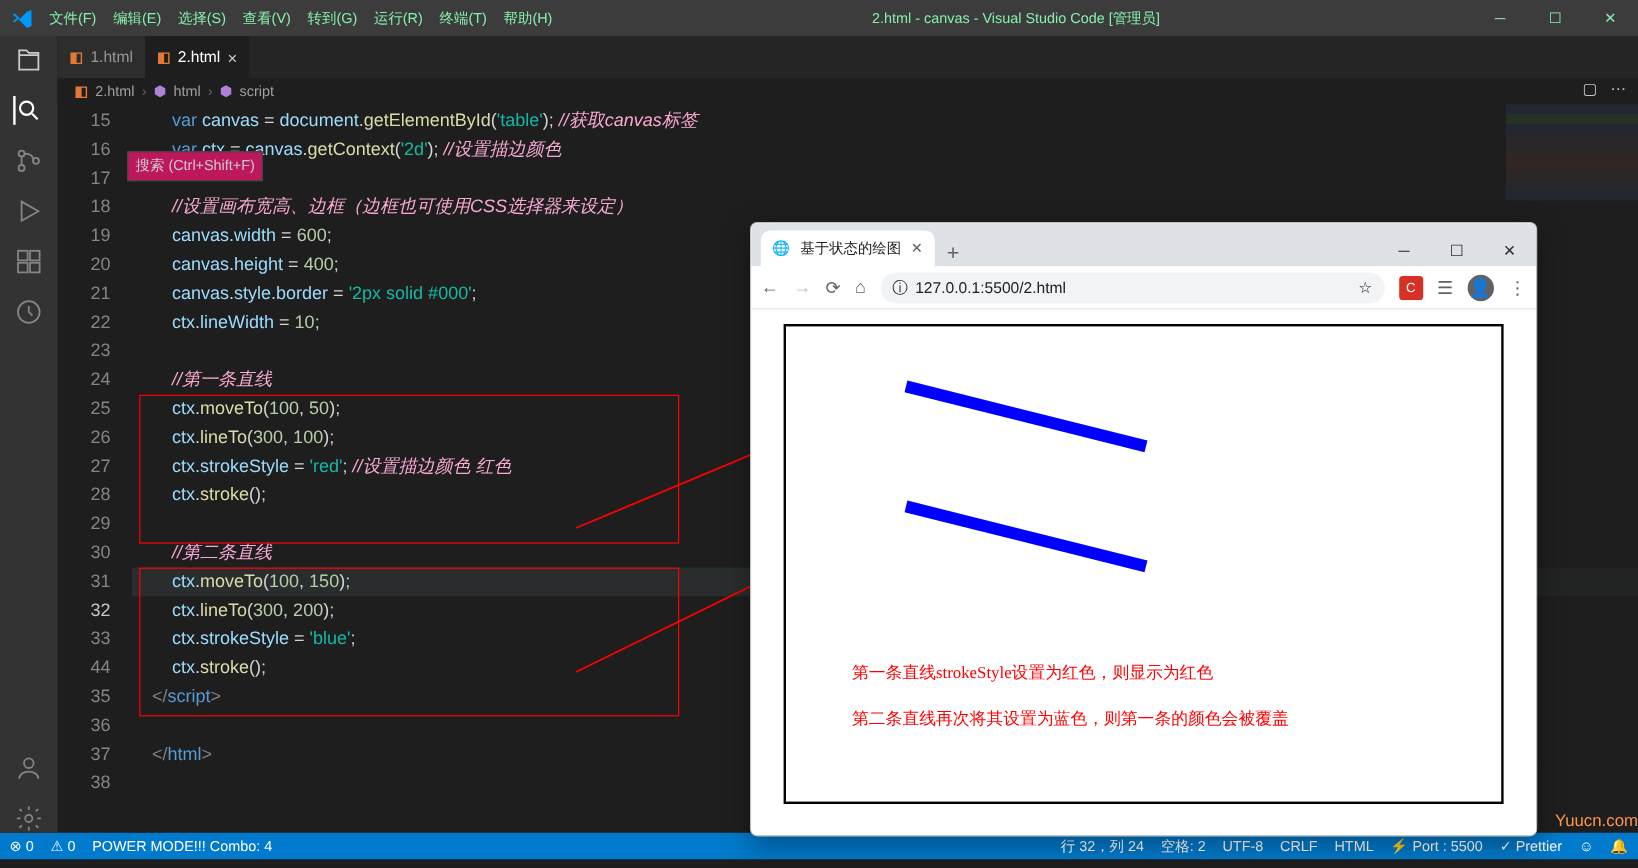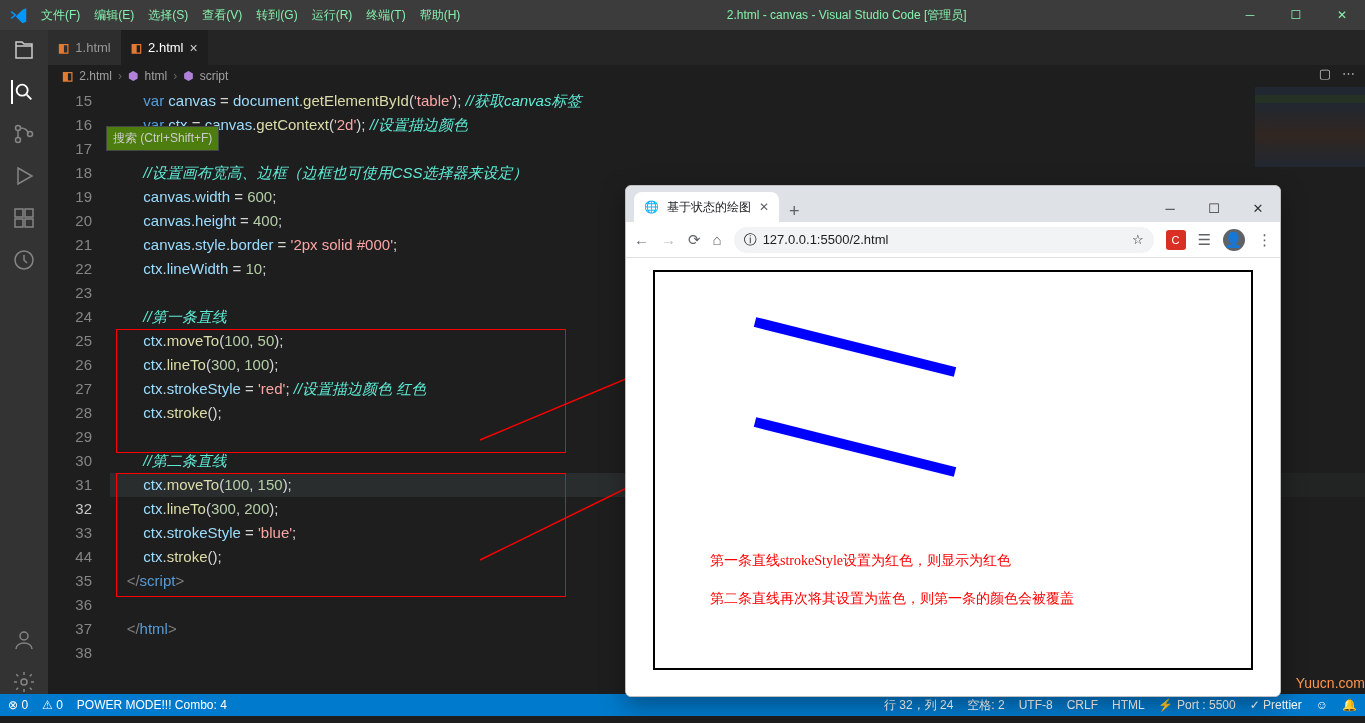--- a/index.html
+++ b/index.html
@@ -25,26 +25,26 @@
 .breadcrumb .sep { color:#666; }
 .bc-icon { color:#e37933; }
 .bc-sym { color:#b180d7; }
 .editor { flex:1; position:relative; font-family:Consolas,monospace; font-size:15px; line-height:24px; display:flex; }
 .gutter { width:62px; text-align:right; color:#858585; padding-right:18px; padding-top:2px; }
 .gutter .ln { height:24px; }
 .gutter .ln.cur { color:#c6c6c6; }
 .code { flex:1; padding-top:2px; position:relative; }
 .line { height:24px; white-space:pre; }
 .line.cur { background:#2a2d2e; }
-.tk-k { color:#569cd6; } .tk-v { color:#9cdcfe; } .tk-f { color:#dcdcaa; } .tk-s { color:#fca5a5; } .tk-n { color:#b5cea8; } .tk-c { color:#5eead4; font-style:italic; } .tk-p { color:#d4d4d4; } .tk-t { color:#808080; } .tk-tn { color:#569cd6; }
+.tk-k { color:#569cd6; } .tk-v { color:#9cdcfe; } .tk-f { color:#dcdcaa; } .tk-s { color:#14b8a6; } .tk-n { color:#b5cea8; } .tk-c { color:#f9a8d4; font-style:italic; } .tk-p { color:#d4d4d4; } .tk-t { color:#808080; } .tk-tn { color:#569cd6; }
 .red-box { position:absolute; border:1px solid #ff0000; pointer-events:none; }
 .red-arrow { position:absolute; pointer-events:none; }
 .minimap { position:absolute; right:0; top:57px; width:110px; height:550px; background:#1e1e1e; opacity:0.6; }
 .minimap-content { width:100%; height:80px; background:linear-gradient(#2a3f5f 0%,#2a3f5f 10%,#3a5f3a 10%,#3a5f3a 20%,#2a3f5f 20%,#5f3a2a 60%,#2a3f5f 100%); opacity:0.5; }
-.tooltip { position:absolute; left:58px; top:96px; background:#4d7c0f; border:1px solid #454545; padding:3px 6px; font-size:12px; color:#ccc; z-index:5; }
+.tooltip { position:absolute; left:58px; top:96px; background:#be185d; border:1px solid #454545; padding:3px 6px; font-size:12px; color:#ccc; z-index:5; }
 .statusbar { height:22px; background:#007acc; color:#ffffff; display:flex; align-items:center; font-size:12px; padding:0 8px; gap:14px; }
 .statusbar .sb-right { margin-left:auto; display:flex; gap:14px; align-items:center; }
 
 .browser { position:absolute; left:625px; top:185px; width:656px; height:512px; background:#ffffff; border:1px solid #bfbfbf; border-radius:6px; box-shadow:0 8px 24px rgba(0,0,0,.35); display:flex; flex-direction:column; overflow:hidden; z-index:20;}
 .browser .bw-title { height:36px; background:#dee1e6; display:flex; align-items:flex-end; }
 .browser .bw-tab { background:#ffffff; border-radius:8px 8px 0 0; margin-left:8px; height:30px; display:flex; align-items:center; padding:0 10px; gap:8px; font-size:12px; color:#202124; }
 .browser .bw-tab .tx { color:#5f6368; }
 .browser .bw-newtab { padding:0 10px; color:#5f6368; font-size:18px; }
 .browser .bw-winctrl { margin-left:auto; display:flex; gap:0; }
 .browser .bw-winctrl span { width:44px; text-align:center; font-size:13px; color:#333; padding:6px 0;}

